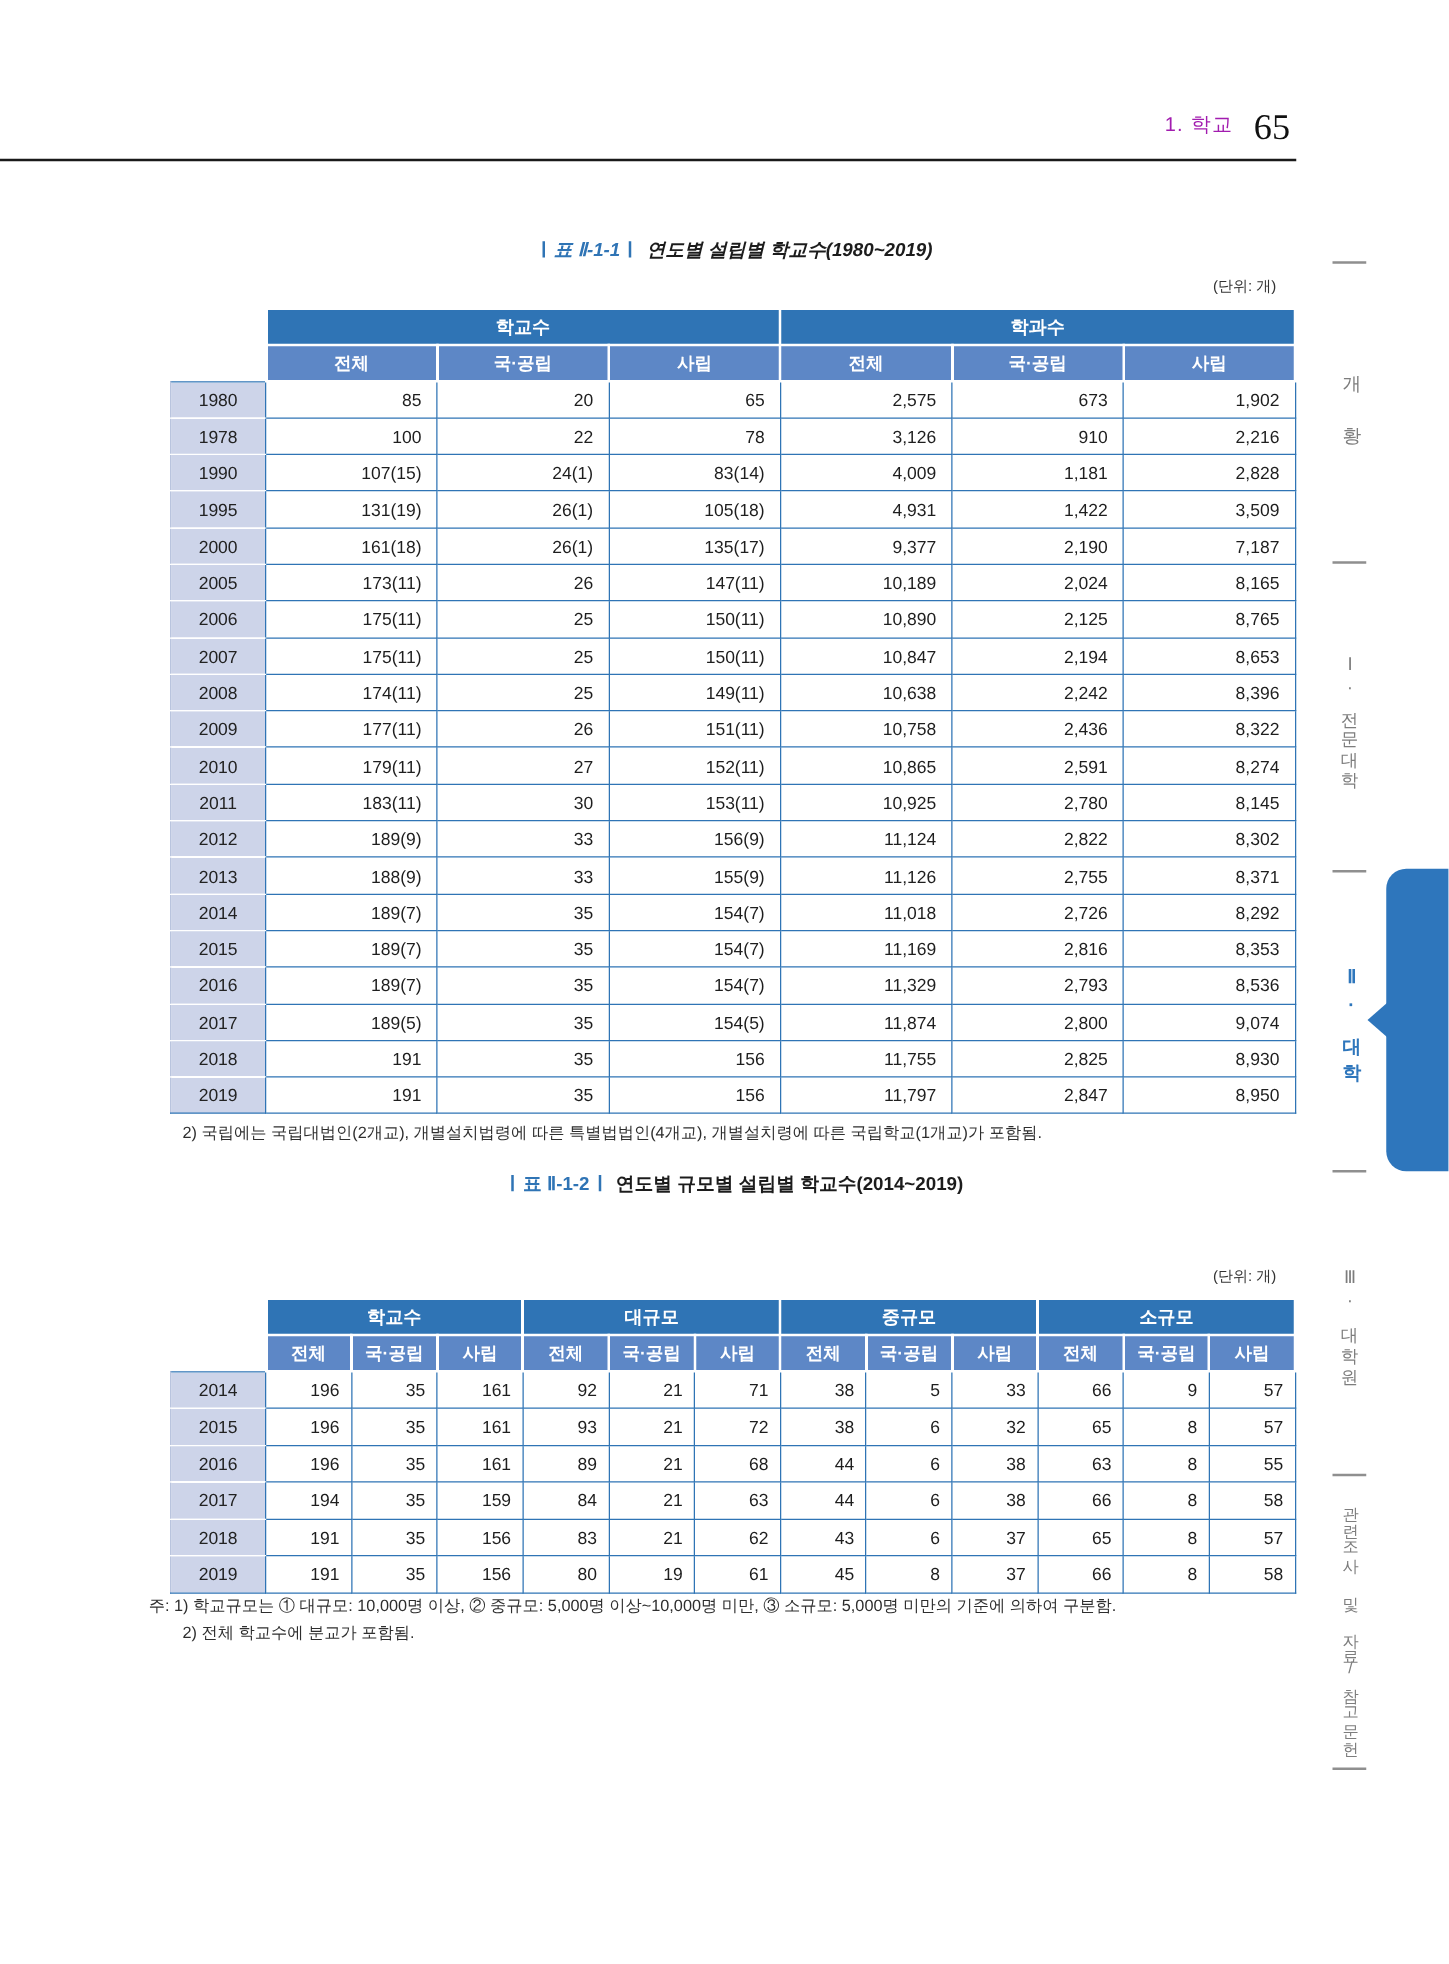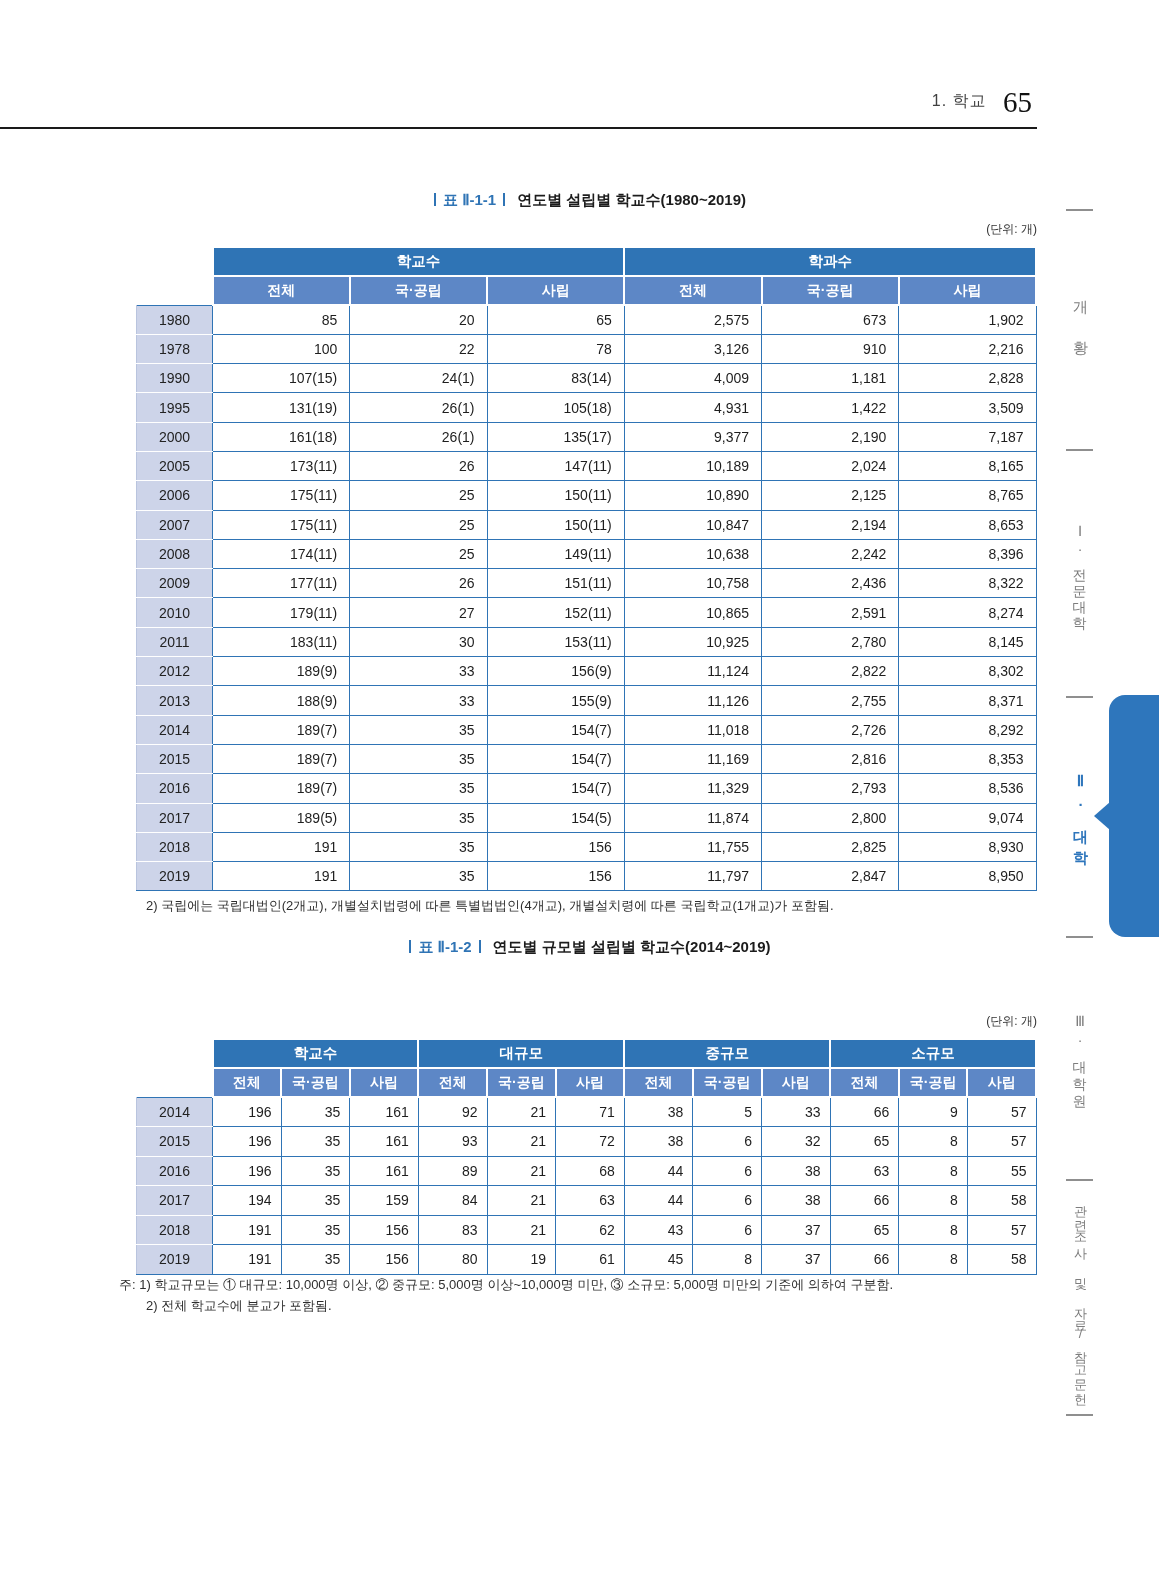--- a/index.html
+++ b/index.html
@@ -3,33 +3,33 @@
 <meta charset="utf-8">
 <style>
   html,body { margin:0; padding:0; background:#fff; }
   .page {
     position:relative; width:1159px; height:1571px; background:#fff;
     font-family:"Liberation Sans", sans-serif; overflow:hidden;
   }
 
   
   .page-head { position:absolute; top:86px; left:0; width:1032px; text-align:right; }
-  .sec-label { font-size:16px; color:#404040; letter-spacing:1px; vertical-align:6px; }
+  .sec-label { font-size:16px; color:#a21caf; letter-spacing:1px; vertical-align:6px; }
   .page-num  { font-family:"Liberation Serif", serif; font-size:29px; color:#111; margin-left:12px; }
   .top-rule  { position:absolute; top:127px; left:0; width:1037px; height:2px; background:var(--rule-black,#1a1a1a); }
 
   
   .tbl-title { position:absolute; left:136px; width:901px; text-align:center;
                font-size:15px; font-weight:bold; color:#1c1c1c; }
-  .t1title { top:191px; }
+  .t1title { top:191px;font-style:italic; }
   .t2title { top:938px; }
   .title-bar { display:inline-block; width:2px; height:13px; background:var(--accent-blue); margin:0 7px; vertical-align:-1px; }
   .title-tag { color:var(--accent-blue); }
   .title-text { margin-left:5px; }
-  .unit { position:absolute; left:136px; width:901px; text-align:right; font-size:12px; color:#333; }
+  .unit { position:absolute; left:120px; width:901px; text-align:right; font-size:12px; color:#333; }
   .u1 { top:221px; }
   .u2 { top:1013px; }
 
   
   .dtable { position:absolute; left:136px; width:901px; border-collapse:collapse; table-layout:fixed; }
   .t1pos { top:246px; }
   .t2pos { top:1038px; }
   .dtable th, .dtable td { font-size:14px; overflow:hidden; white-space:nowrap; }
   .dtable thead th { color:#fff; font-weight:bold; border:2px solid #fff; }
   .dtable th.g { background:var(--accent-blue); height:25px; font-size:14.5px; }

